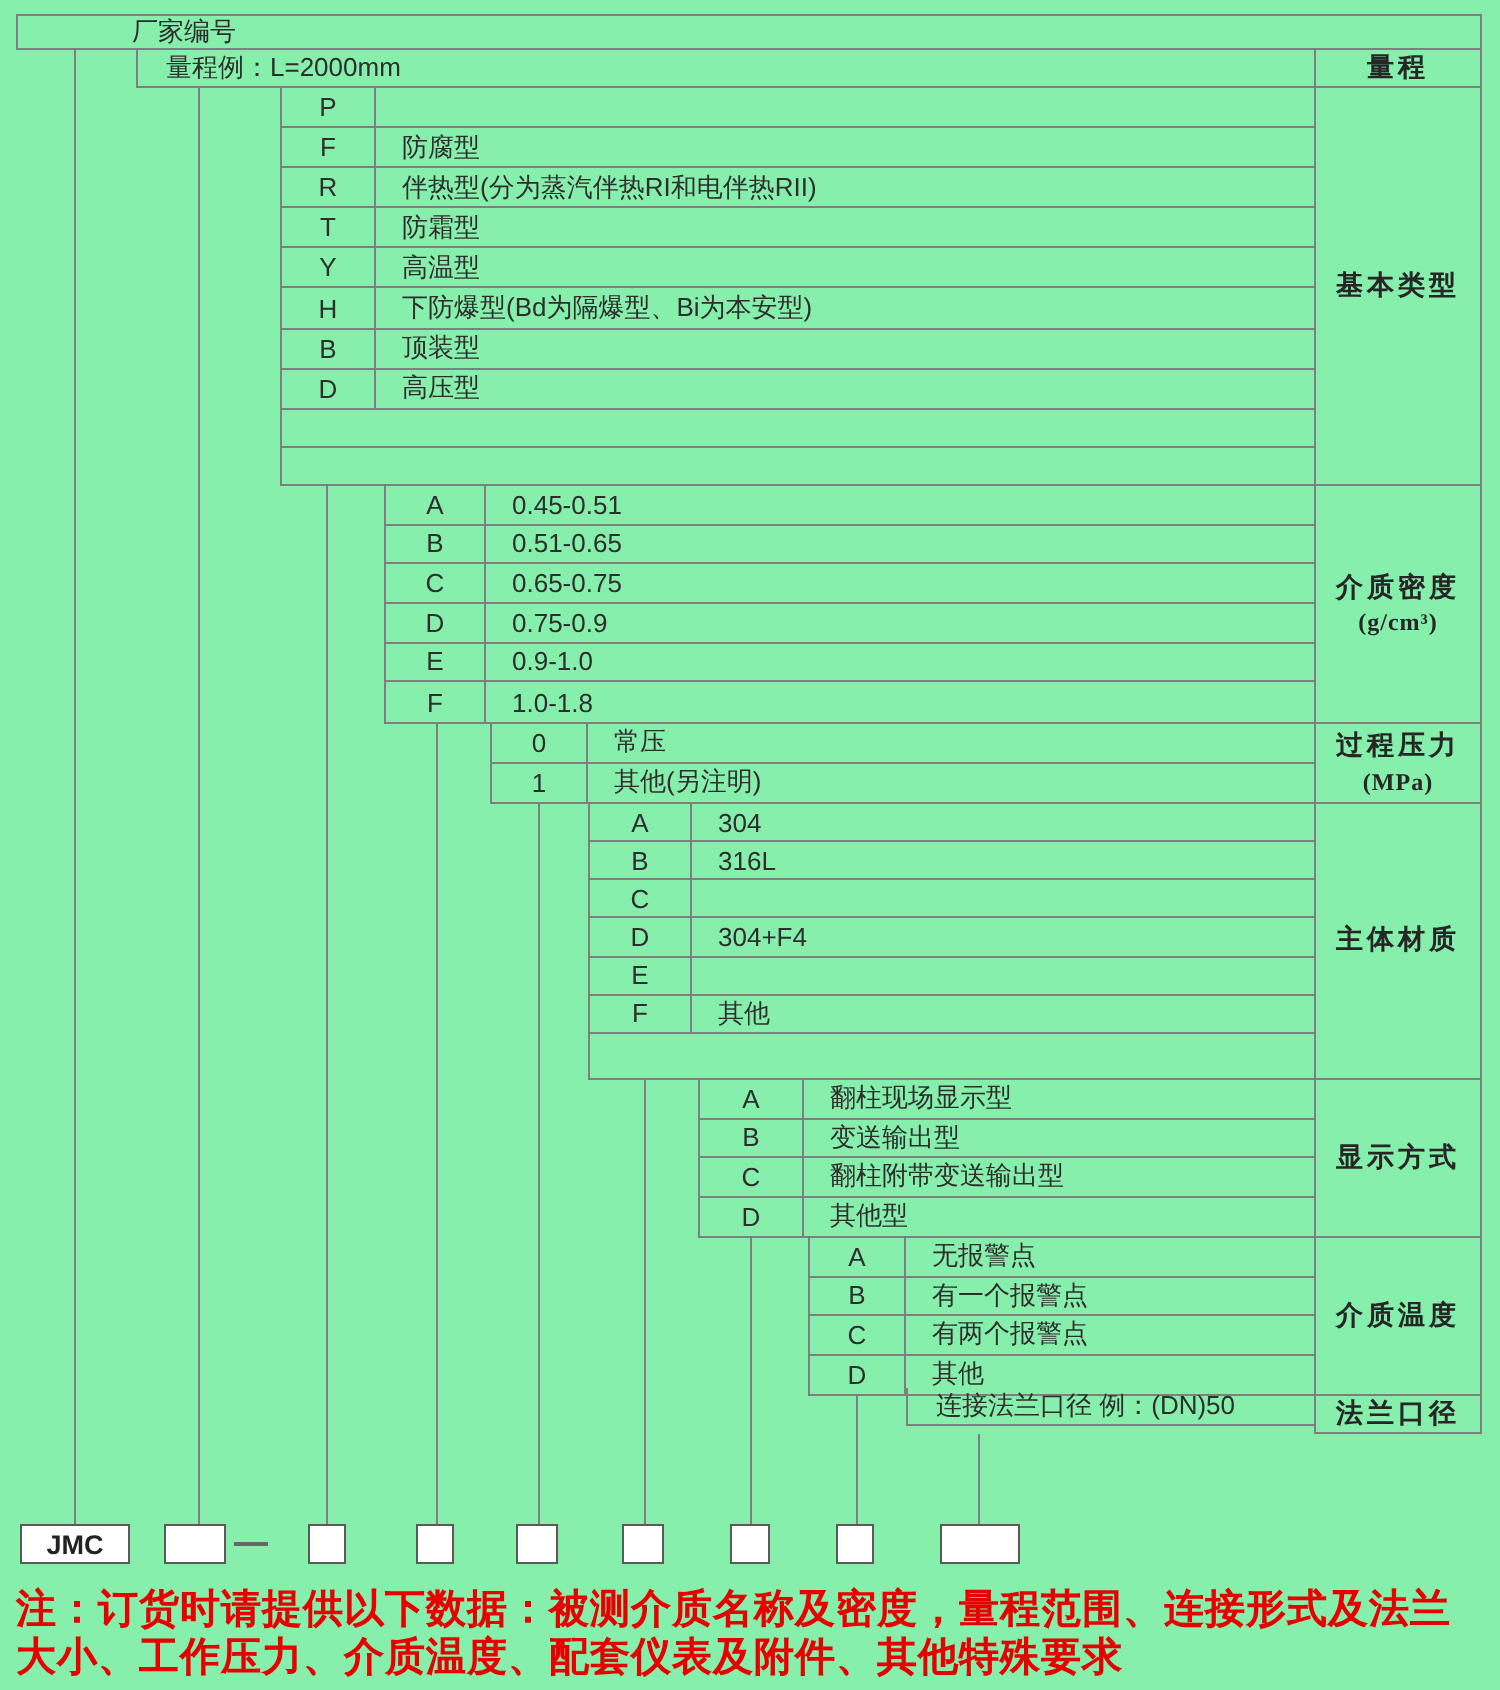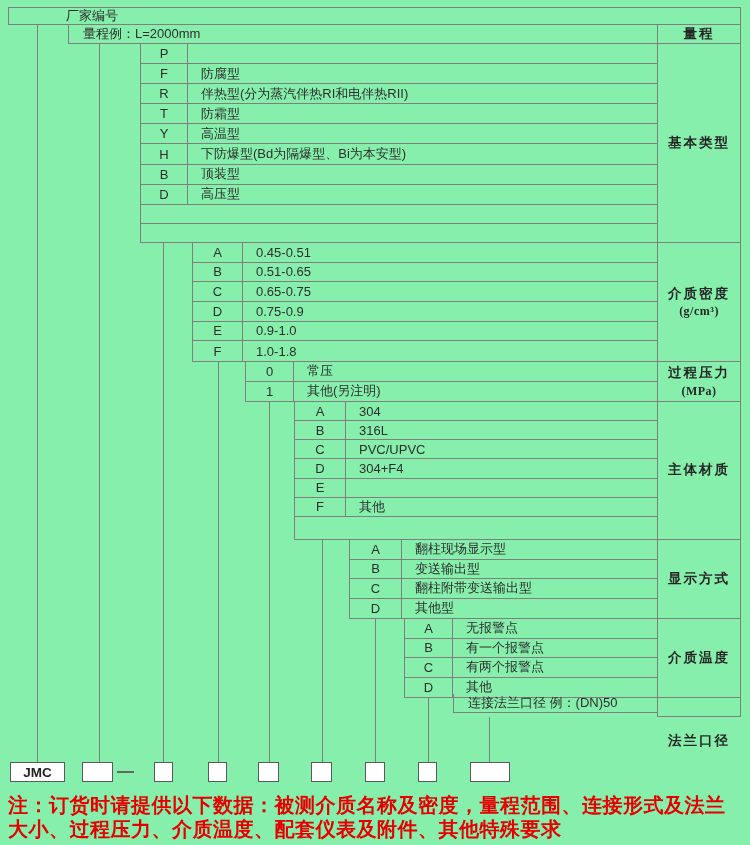--- a/index.html
+++ b/index.html
@@ -148,21 +148,20 @@
         <div class="brow" style="height: 19.17px;">
           <div class="bcode" style="width: 51px;">A</div>
           <div class="bdesc">304</div>
         </div>
         <div class="brow" style="height: 19.17px;">
           <div class="bcode" style="width: 51px;">B</div>
           <div class="bdesc">316L</div>
         </div>
         <div class="brow" style="height: 19.17px;">
           <div class="bcode" style="width: 51px;">C</div>
-          <div class="bdesc">PVC/UPVC</div>
         </div>
         <div class="brow" style="height: 19.17px;">
           <div class="bcode" style="width: 51px;">D</div>
           <div class="bdesc">304+F4</div>
         </div>
         <div class="brow" style="height: 19.17px;">
           <div class="bcode" style="width: 51px;">E</div>
         </div>
         <div class="brow" style="height: 19.17px;">
           <div class="bcode" style="width: 51px;">F</div>
@@ -229,21 +228,21 @@
       </div>
       <div class="lcell" style="height: 138px;">
         <div>主体材质</div>
       </div>
       <div class="lcell" style="height: 79px;">
         <div>显示方式</div>
       </div>
       <div class="lcell" style="height: 79px;">
         <div>介质温度</div>
       </div>
-      <div class="lcell last" style="height: 19px; margin-top: 34px;">
+      <div class="lcell last" style="height: 19px;">
         <div>法兰口径</div>
       </div>
     </div>
 
   <div id="connectors">
       <div class="conn" style="left: 37px; top: 25px; height: 737px;"></div>
       <div class="conn" style="left: 99px; top: 44px; height: 718px;"></div>
       <div class="conn" style="left: 163px; top: 243px; height: 519px;"></div>
       <div class="conn" style="left: 218px; top: 362px; height: 400px;"></div>
       <div class="conn" style="left: 269px; top: 402px; height: 360px;"></div>
@@ -262,16 +261,16 @@
       <div class="cbox" style="left: 311px; top: 762px; width: 21px; height: 20px;"></div>
       <div class="cbox" style="left: 365px; top: 762px; width: 20px; height: 20px;"></div>
       <div class="cbox" style="left: 418px; top: 762px; width: 19px; height: 20px;"></div>
       <div class="cbox" style="left: 470px; top: 762px; width: 40px; height: 20px;"></div>
     </div>
 
   <div class="dash" style="left:117px;top:770.5px;width:17px;height:2.5px;"></div>
 
   <div class="note">
     <div>注：订货时请提供以下数据：被测介质名称及密度，量程范围、连接形式及法兰</div>
-    <div>大小、过程压力、介质温度、配套仪表及附件、其他特殊要求</div>
+    <div>大小、工作压力、介质温度、配套仪表及附件、其他特殊要求</div>
   </div>
 
 </div>
 
 </body></html>

